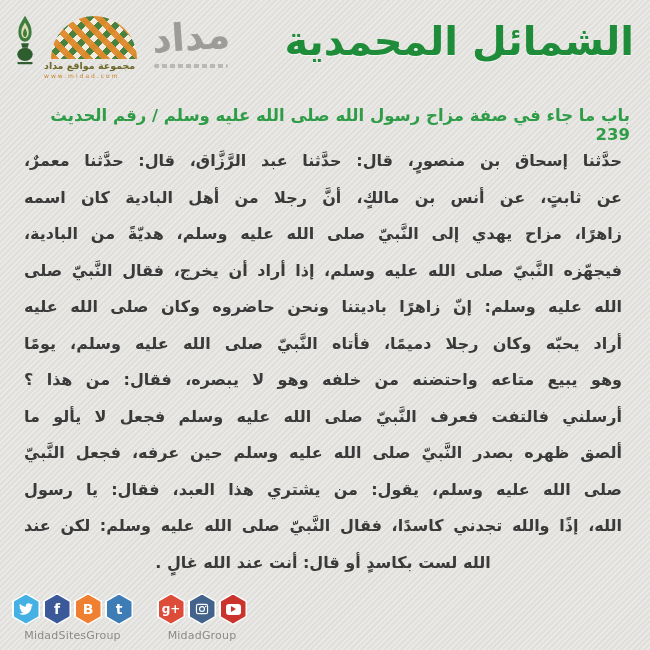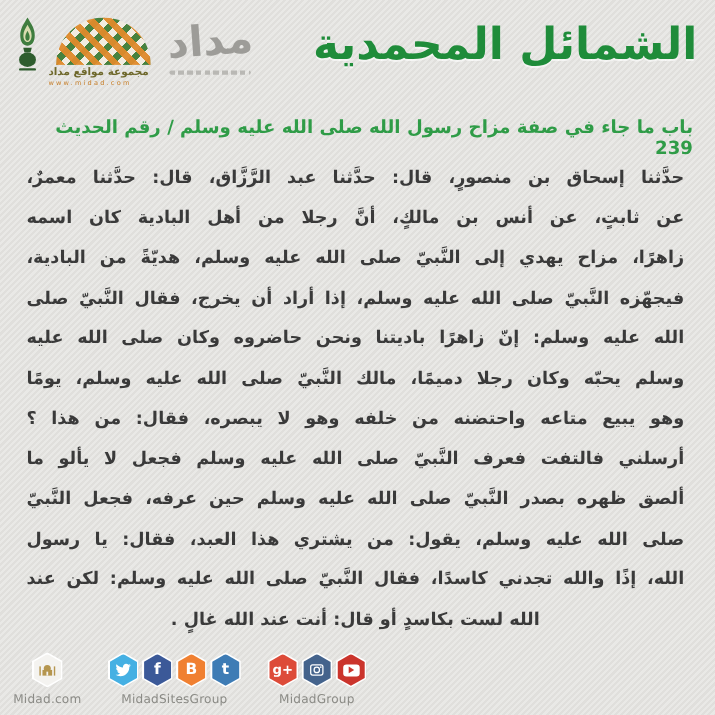--- a/index.html
+++ b/index.html
@@ -153,54 +153,38 @@
       <div class="hadith-line">حدَّثنا إسحاق بن منصورٍ، قال: حدَّثنا عبد الرَّزَّاق، قال: حدَّثنا معمرٌ،</div>
 
       <div class="hadith-line">عن ثابتٍ، عن أنس بن مالكٍ، أنَّ رجلا من أهل البادية كان اسمه</div>
 
       <div class="hadith-line">زاهرًا، مزاح يهدي إلى النَّبيّ صلى الله عليه وسلم، هديّةً من البادية،</div>
 
       <div class="hadith-line">فيجهّزه النَّبيّ صلى الله عليه وسلم، إذا أراد أن يخرج، فقال النَّبيّ صلى</div>
 
       <div class="hadith-line">الله عليه وسلم: إنّ زاهرًا باديتنا ونحن حاضروه وكان صلى الله عليه</div>
 
-      <div class="hadith-line">وسلم يحبّه وكان رجلا دميمًا، مالك النَّبيّ صلى الله عليه وسلم، يومًا</div>
+      <div class="hadith-line">أراد يحبّه وكان رجلا دميمًا، فأتاه النَّبيّ صلى الله عليه وسلم، يومًا</div>
 
       <div class="hadith-line">وهو يبيع متاعه واحتضنه من خلفه وهو لا يبصره، فقال: من هذا ؟</div>
 
       <div class="hadith-line">أرسلني فالتفت فعرف النَّبيّ صلى الله عليه وسلم فجعل لا يألو ما</div>
 
       <div class="hadith-line">ألصق ظهره بصدر النَّبيّ صلى الله عليه وسلم حين عرفه، فجعل النَّبيّ</div>
 
       <div class="hadith-line">صلى الله عليه وسلم، يقول: من يشتري هذا العبد، فقال: يا رسول</div>
 
       <div class="hadith-line">الله، إذًا والله تجدني كاسدًا، فقال النَّبيّ صلى الله عليه وسلم: لكن عند</div>
     </div>
   <div class="hadith-body" style="top: 544.5px;">
     <div class="hadith-last-line">الله لست بكاسدٍ أو قال: أنت عند الله غالٍ .</div>
   </div>
 
   <div class="footer">
 
-    <div class="social-group">
-      <div class="hex-row">
-        <div class="hex-outer">
-          <div class="hex-inner light">
-            <svg width="16" height="14" viewBox="0 0 20 16">
-              <circle cx="10" cy="6.5" r="4" fill="#b5964f"></circle>
-              <rect x="4.5" y="8" width="11" height="6.5" fill="#b5964f"></rect>
-              <rect x="1" y="4" width="1.6" height="10.5" fill="#b5964f"></rect>
-              <rect x="17.4" y="4" width="1.6" height="10.5" fill="#b5964f"></rect>
-              <rect x="9" y="10" width="2" height="4.5" fill="#f4f3f0"></rect>
-            </svg>
-          </div>
-        </div>
-      </div>
-      <div class="footer-label">Midad.com</div>
-    </div>
 
     <div class="social-group">
       <div class="hex-row">
         <div class="hex-outer">
           <div class="hex-inner" style="background: rgb(69, 176, 227);">
             <svg width="14" height="14" viewBox="0 0 24 24">
                 <path fill="#ffffff" d="M23.95 4.57c-.88.39-1.83.65-2.82.77 1.01-.61 1.79-1.57 2.16-2.72-.95.55-2 .96-3.13 1.18-.9-.96-2.17-1.56-3.59-1.56-2.72 0-4.92 2.2-4.92 4.92 0 .39.04.76.13 1.12C7.69 8.09 4.07 6.13 1.64 3.16c-.43.72-.67 1.56-.67 2.47 0 1.71.87 3.21 2.19 4.1-.81-.03-1.57-.25-2.23-.62v.06c0 2.39 1.69 4.38 3.95 4.83-.41.11-.85.17-1.3.17-.31 0-.61-.03-.92-.08.63 1.95 2.44 3.38 4.6 3.42-1.68 1.32-3.81 2.1-6.1 2.1-.39 0-.78-.02-1.17-.07 2.19 1.39 4.77 2.21 7.56 2.21 9.05 0 14-7.5 14-13.99 0-.21 0-.42-.02-.63.96-.69 1.8-1.56 2.46-2.55z"></path>
               </svg>
           </div>
         </div>

